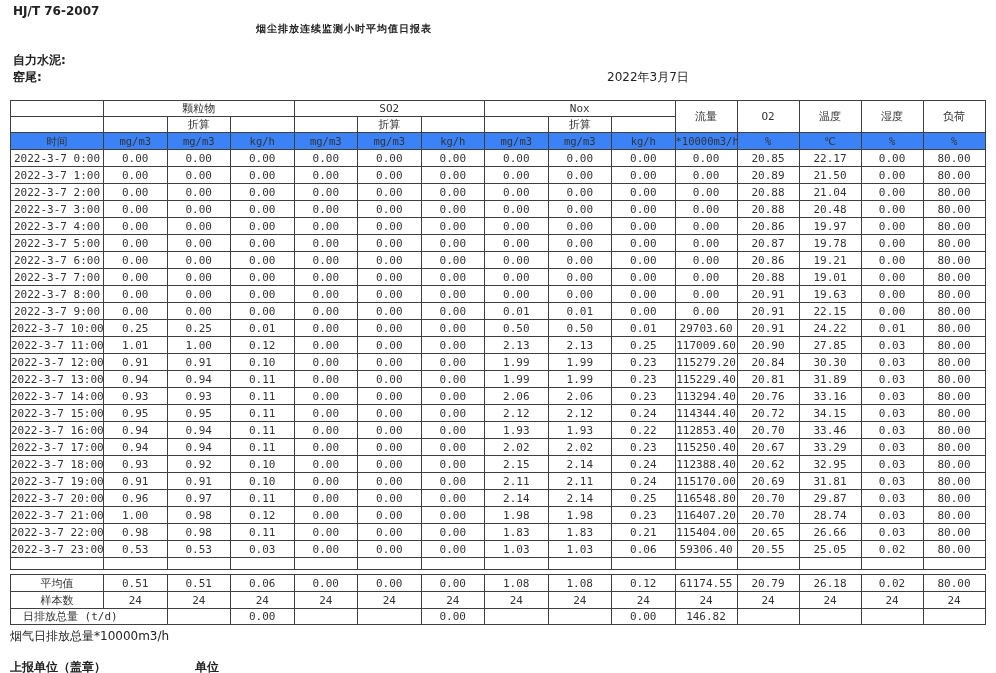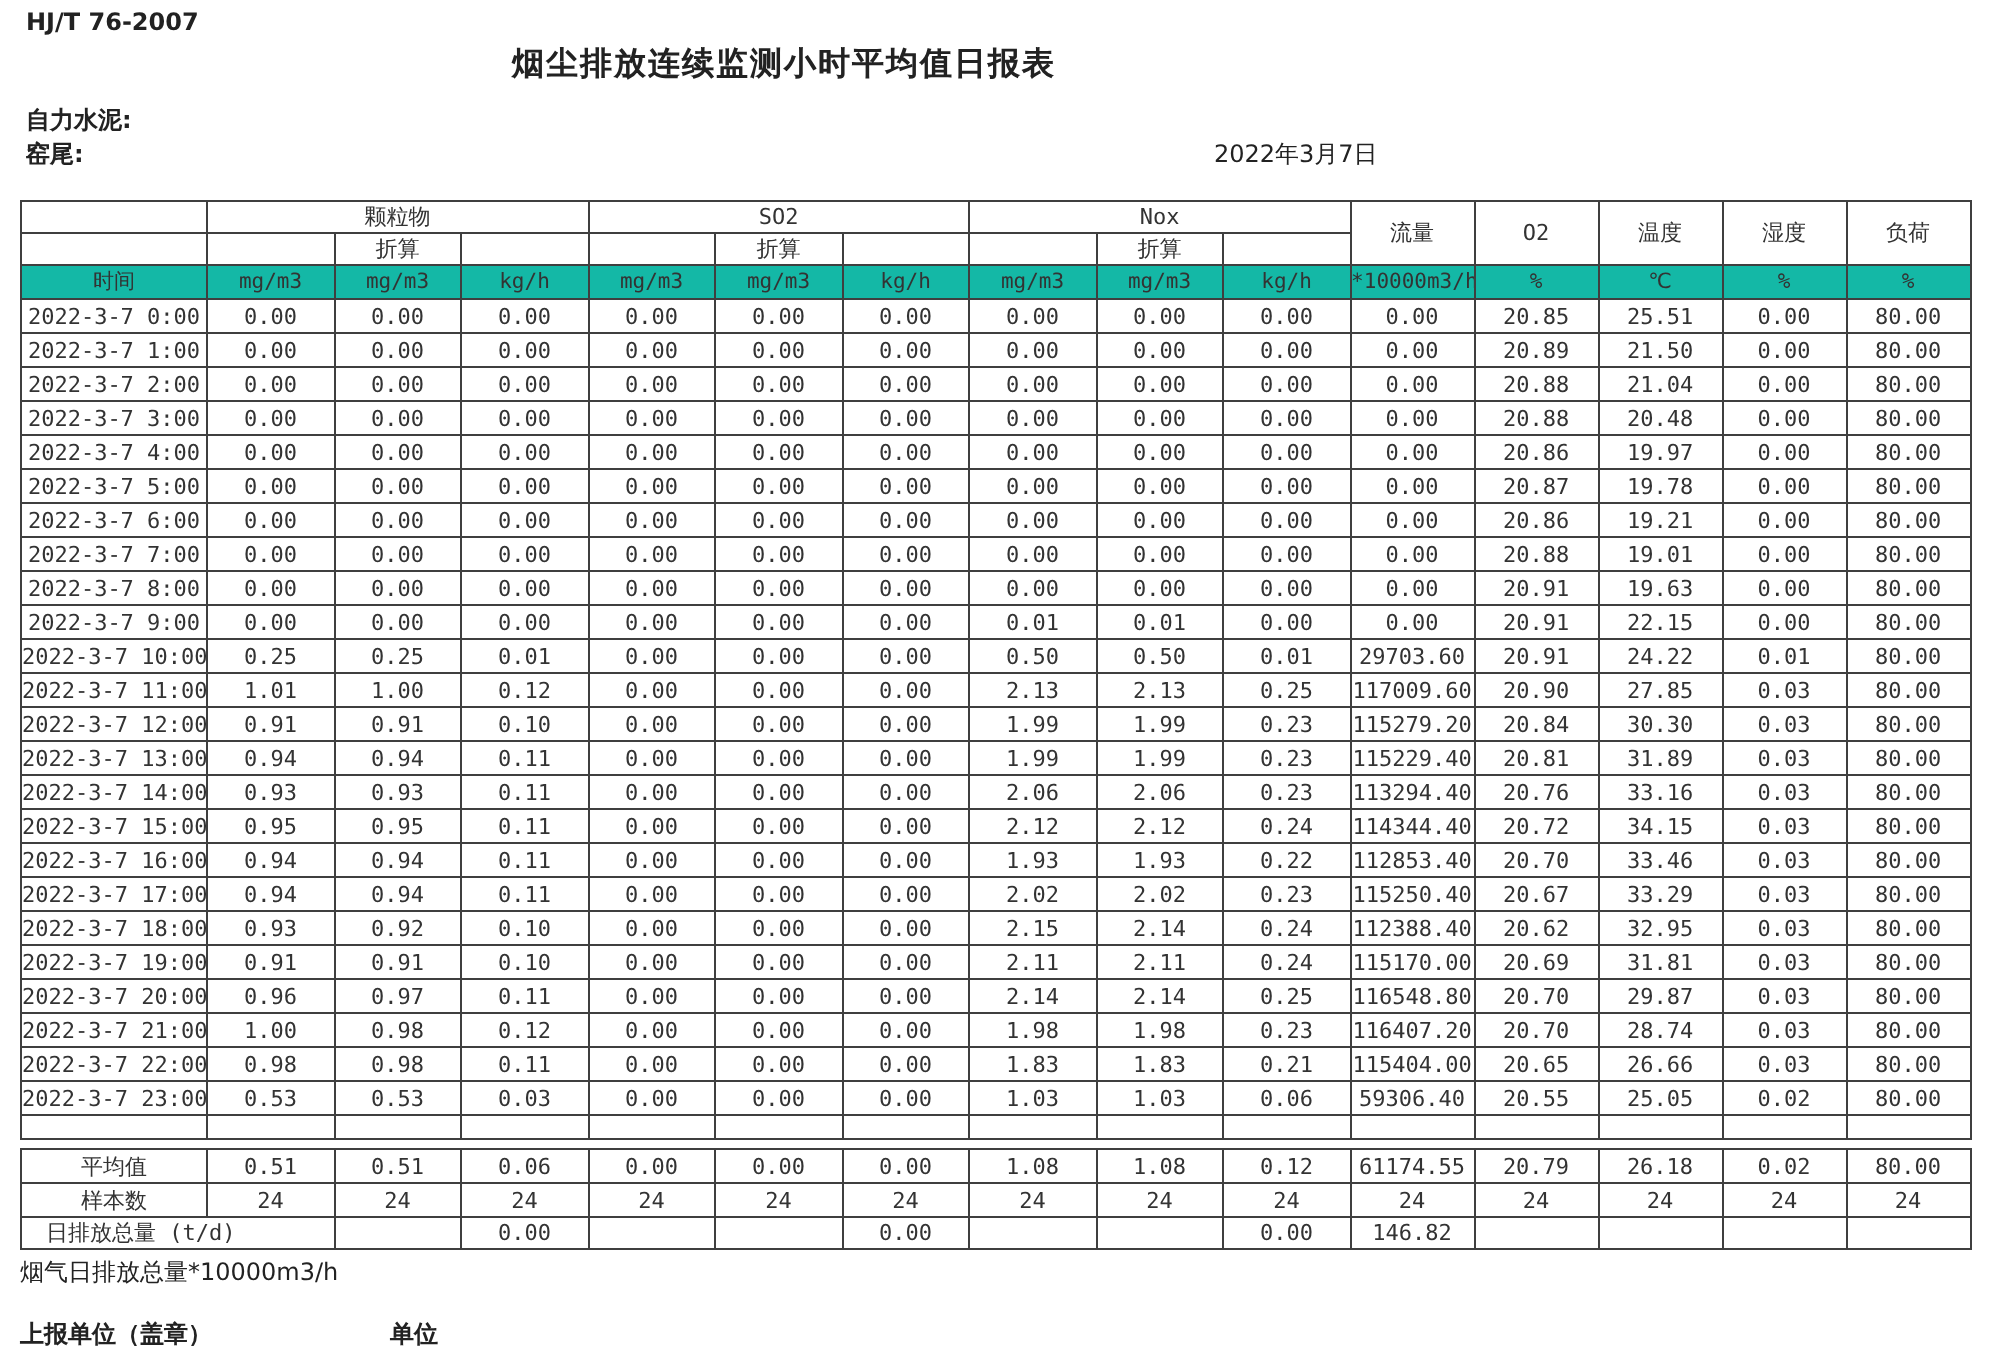--- a/index.html
+++ b/index.html
@@ -1,40 +1,40 @@
 <!DOCTYPE html>
 <html><head>
 <meta charset="utf-8">
 <style>
   html,body{margin:0;padding:0;}
   body{
     width:996px;height:673px;background:#ffffff;position:relative;
     font-family:"DejaVu Sans", sans-serif;color:#222;
   }
   .doc-code{position:absolute;left:13px;top:4px;font-size:12px;font-weight:bold;}
-  .title{position:absolute;left:256px;top:22px;font-size:16px;font-weight:bold;letter-spacing:1px;}
+  .title{position:absolute;left:256px;top:22px;font-size:10px;font-weight:bold;letter-spacing:1px;}
   .company{position:absolute;left:13px;top:52px;font-size:12px;font-weight:bold;}
   .site{position:absolute;left:13px;top:69px;font-size:12px;font-weight:bold;}
   .date{position:absolute;left:607px;top:69px;font-size:12px;}
   .tablewrap{position:absolute;left:10px;top:100px;width:976px;}
   table{
     border-collapse:collapse;table-layout:fixed;width:975px;
     font-family:"DejaVu Sans Mono","DejaVu Sans",monospace;
     font-size:11px;color:#333;
   }
   td{
     border:1px solid #3f3f3f;text-align:center;padding:0;
     height:15px;line-height:15px;overflow:hidden;white-space:nowrap;
   }
   col.c-time{width:93px;}
   col.c-val{width:63.5px;}
   col.c-wide{width:62px;}
   thead tr.gr td{height:15px;}
   thead tr.cv td{height:12px;}
-  tr.green td{background:#14b8a6;height:16px;font-size:10.5px;margin-left:37px;}
+  tr.green td{background:#3b82f6;height:16px;font-size:10.5px;margin-left:37px;}
   td.o2{vertical-align:bottom;line-height:13px;padding-bottom:1px;margin-top:32px;}
   tr.blank td{height:11px;}
   .summary{margin-top:4px;}
   .summary td{height:15px;}
   td.total-label{text-align:left;padding-left:12px;}
   .footer1{position:absolute;left:10px;top:628px;font-size:12px;font-weight:normal;}
   .footer2{position:absolute;left:10px;top:659px;font-size:12px;font-weight:bold;}
   .footer-unit{position:absolute;left:195px;top:659px;font-size:12px;font-weight:bold;}
 </style>
 </head>
@@ -114,21 +114,21 @@
           <td>0.00</td>
           <td>0.00</td>
           <td>0.00</td>
           <td>0.00</td>
           <td>0.00</td>
           <td>0.00</td>
           <td>0.00</td>
           <td>0.00</td>
           <td>0.00</td>
           <td class="o2">20.85</td>
-          <td>25.51</td>
+          <td>22.17</td>
           <td>0.00</td>
           <td>80.00</td>
         </tr>
         <tr>
           <td class="time">2022-3-7 1:00</td>
           <td>0.00</td>
           <td>0.00</td>
           <td>0.00</td>
           <td>0.00</td>
           <td>0.00</td>

